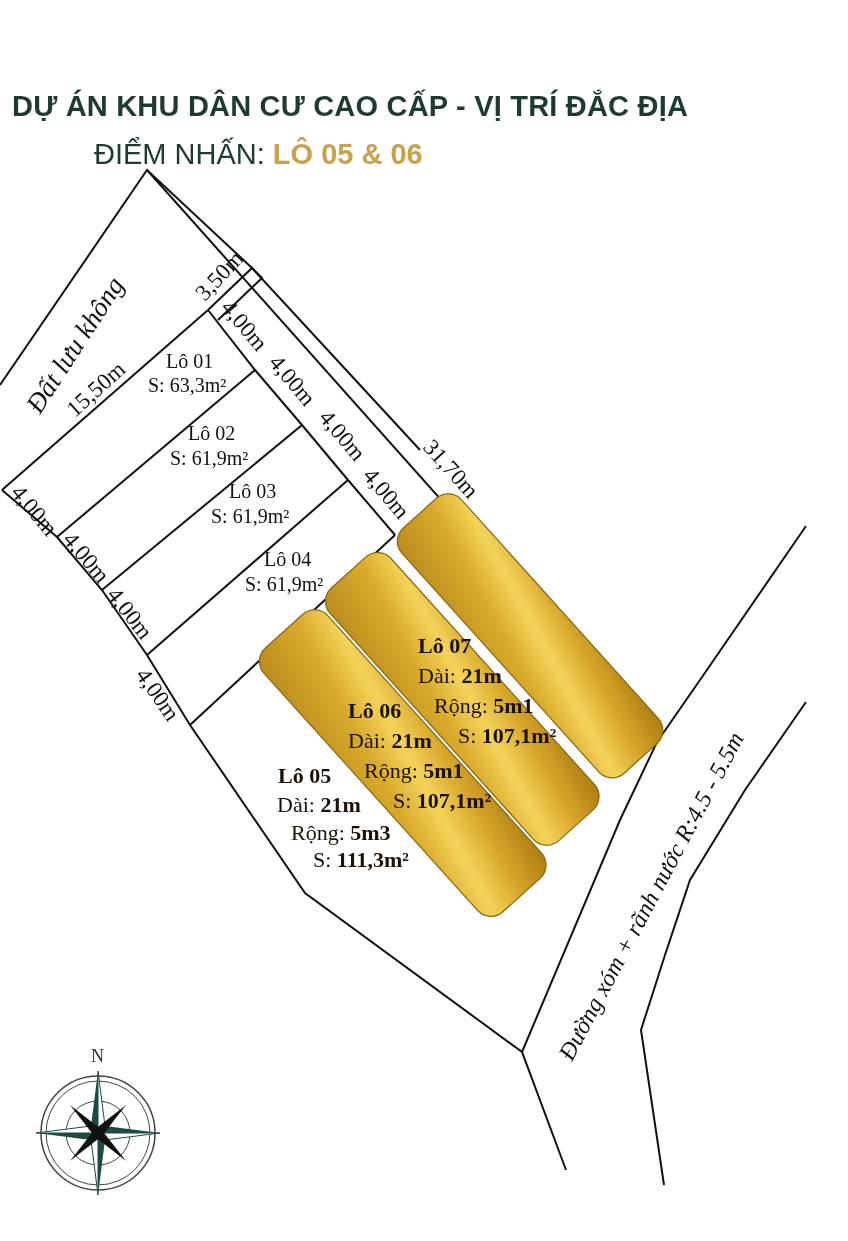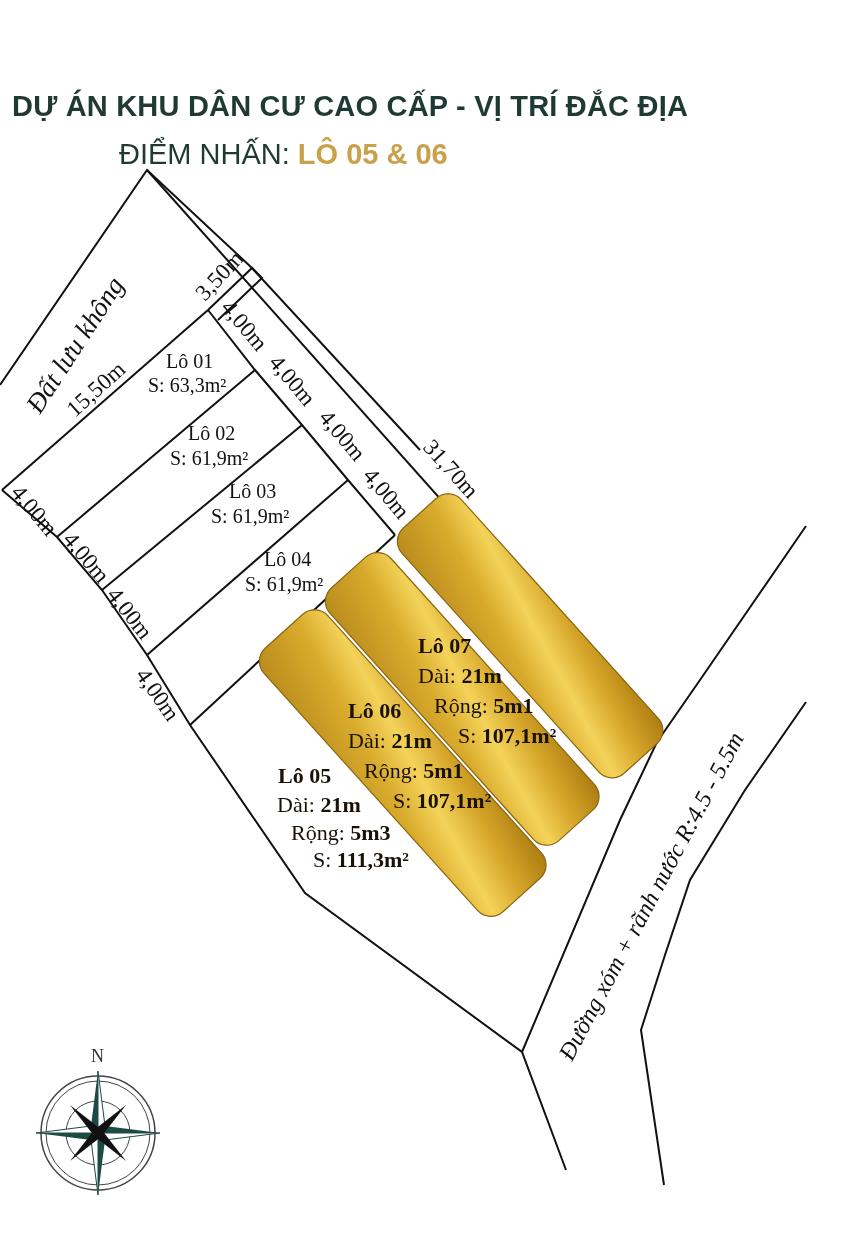--- a/index.html
+++ b/index.html
@@ -1,19 +1,19 @@
 <!DOCTYPE html>
 <html><head>
 <meta charset="utf-8">
 <style>
   html,body{margin:0;padding:0;background:#ffffff;}
   body{width:848px;height:1241px;position:relative;overflow:hidden;font-family:"DejaVu Serif",serif;}
   .title{position:absolute;left:0;top:82px;width:757px;text-align:left;padding-left:12px;box-sizing:border-box;
     font-family:"Liberation Sans",sans-serif;font-weight:bold;font-size:29px;color:#1f3a33;letter-spacing:0.2px;white-space:nowrap;margin-top:8px;}
-  .subtitle{position:absolute;left:0;top:138px;width:752px;text-align:left;padding-left:119px;box-sizing:border-box;
+  .subtitle{position:absolute;left:0;top:138px;width:752px;text-align:left;padding-left:94px;box-sizing:border-box;
     font-family:"Liberation Sans",sans-serif;font-size:29px;color:#1f3a33;white-space:nowrap;}
   .subtitle .hl{color:#c9a14a;font-weight:bold;}
   svg.map{position:absolute;left:0;top:0;}
   .ln{stroke:#111;stroke-width:2;fill:none;}
   .dim{font-family:"Liberation Serif",serif;font-size:23px;fill:#111;}
   .lot{font-family:"Liberation Serif",serif;font-size:20px;fill:#111;}
   .glbl{font-family:"Liberation Serif",serif;font-size:22px;fill:#1a1208;}
   .gb{font-weight:bold;}
 </style>
 </head>

